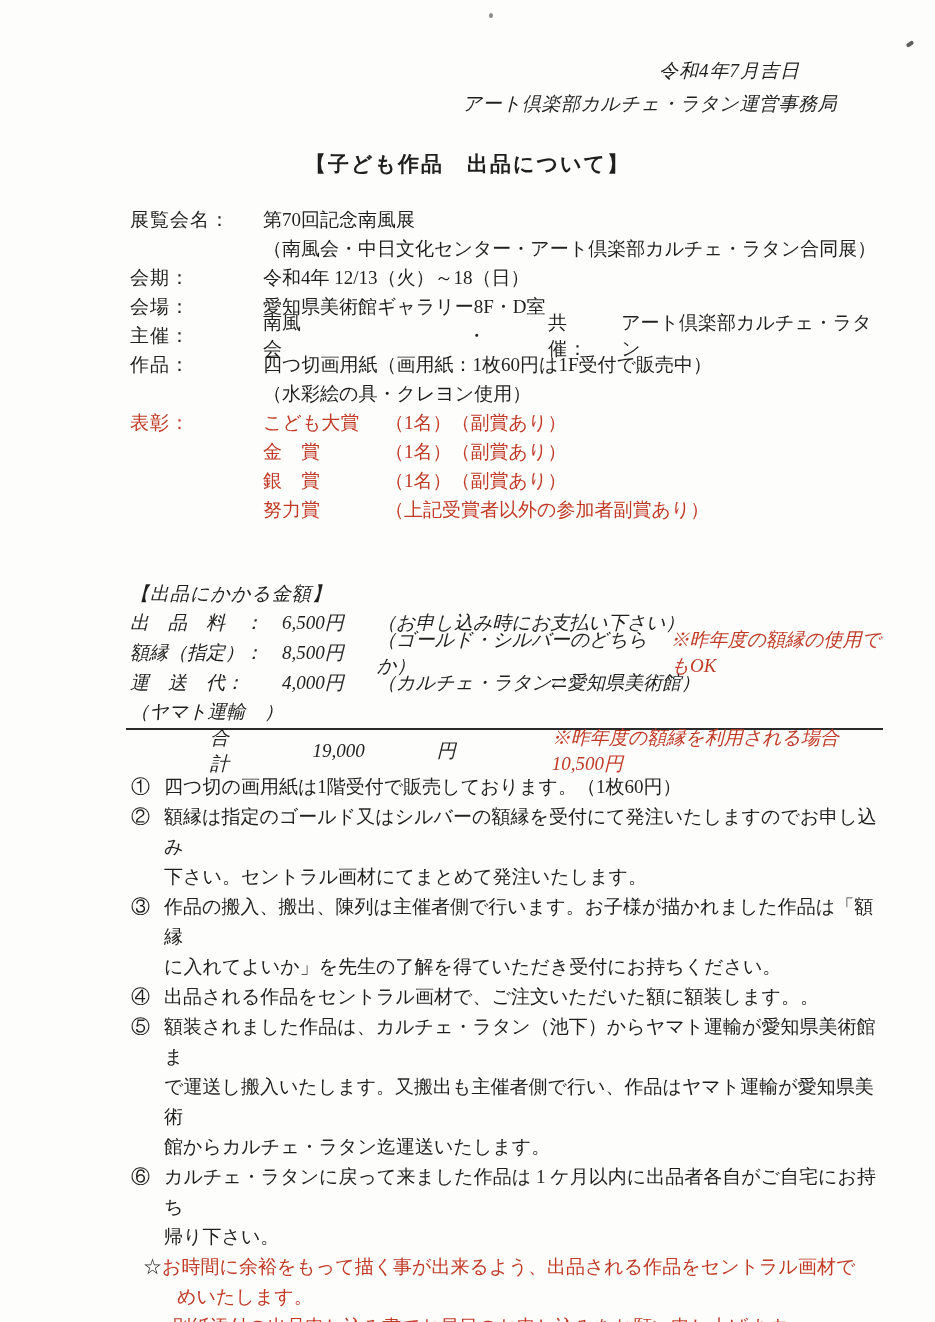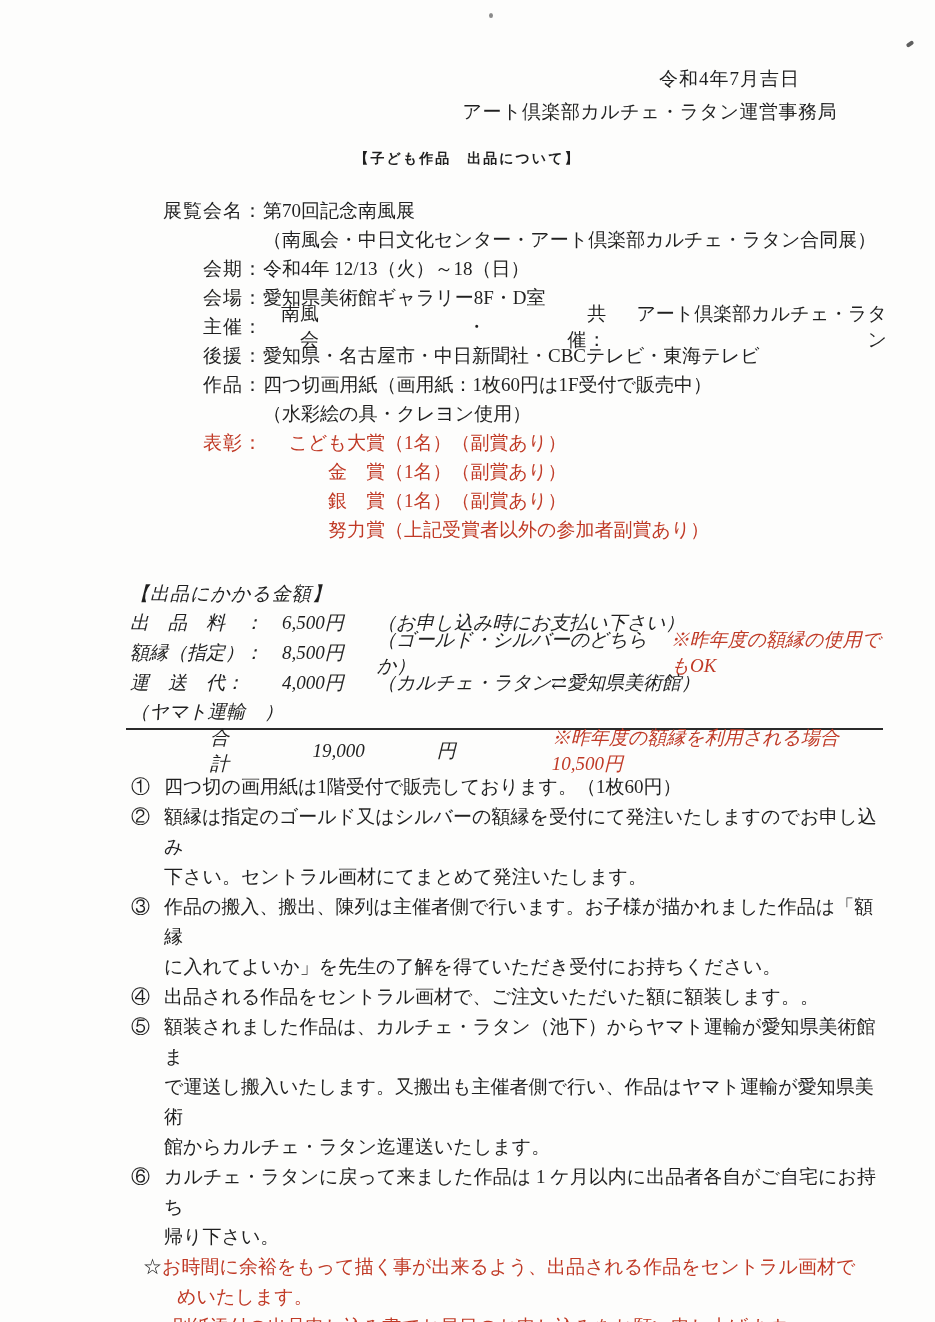--- a/index.html
+++ b/index.html
@@ -5,32 +5,32 @@
   html,body { margin:0; padding:0; background:#e8e8e8; }
   .page {
     position:relative; width:935px; height:1322px; margin:0 auto;
     background:#fdfdfc; color:#1f1f1f; overflow:hidden;
     font-family:"Liberation Serif","DejaVu Serif",serif;
     font-size:19px;
   }
   .red { color:var(--red); }
 
   
-  .header-block { position:absolute; top:68px; right:98px; }
+  .header-block { position:absolute; top:60px; right:98px;font-style:italic; }
   .date-line   { text-align:right; padding-right:37px; letter-spacing:1px; line-height:22px; }
   .office-line { margin-top:11px; letter-spacing:0.5px; line-height:22px; }
 
   
   .doc-title {
     position:absolute; top:150px; left:0; width:100%;
-    text-align:center; font-weight:bold; font-size:14px; letter-spacing:2px;
+    text-align:center; font-weight:bold; font-size:21px; letter-spacing:2px;
   }
 
   
-  .fields { position:absolute; top:196px; left:130px; right:48px;text-align:right; }
+  .fields { position:absolute; top:205px; left:130px; right:48px; }
   .frow   { display:flex; align-items:center; height:29px; }
   .flabel { flex:0 0 133px; letter-spacing:1px; }
   .aname  { flex:0 0 122px; }
   .org-dot  { margin-left:148px; }
   .org-colabel { margin-left:62px; letter-spacing:1px; }
   .org-covalue { margin-left:14px; }
 
   
   .fees { position:absolute; top:575px; left:130px; right:40px;font-style:italic; }
   .fees-header { letter-spacing:1px; line-height:29px; padding-top:4px; }
@@ -94,24 +94,20 @@
       <span>愛知県美術館ギャラリー8F・D室</span>
     </div>
     <div class="frow">
       <span class="flabel">主催：</span>
       <span>南風会</span>
       <span class="org-dot">・</span>
       <span class="org-colabel">共催：</span>
       <span class="org-covalue">アート倶楽部カルチェ・ラタン</span>
     </div>
     <div class="frow">
-      <span class="flabel">後援：</span>
-      <span>愛知県・名古屋市・中日新聞社・CBCテレビ・東海テレビ</span>
-    </div>
-    <div class="frow">
       <span class="flabel">作品：</span>
       <span>四つ切画用紙（画用紙：1枚60円は1F受付で販売中）</span>
     </div>
     <div class="frow">
       <span class="flabel"></span>
       <span>（水彩絵の具・クレヨン使用）</span>
     </div>
 
     <div class="frow red">
       <span class="flabel">表彰：</span>

